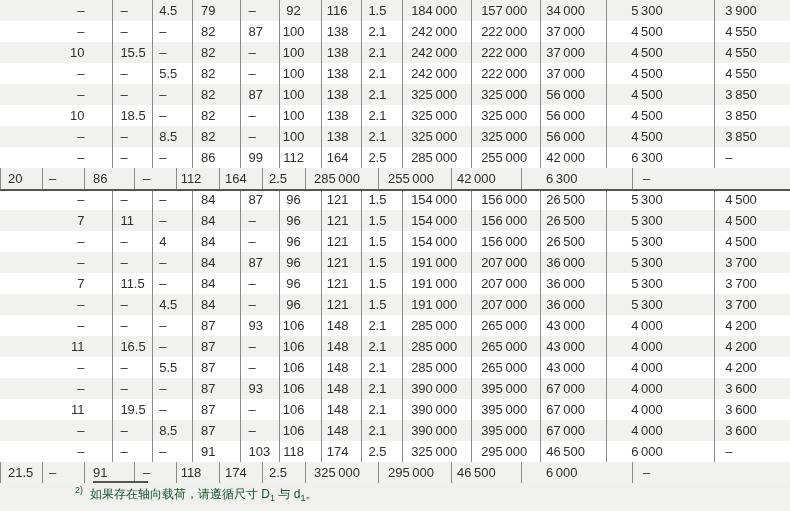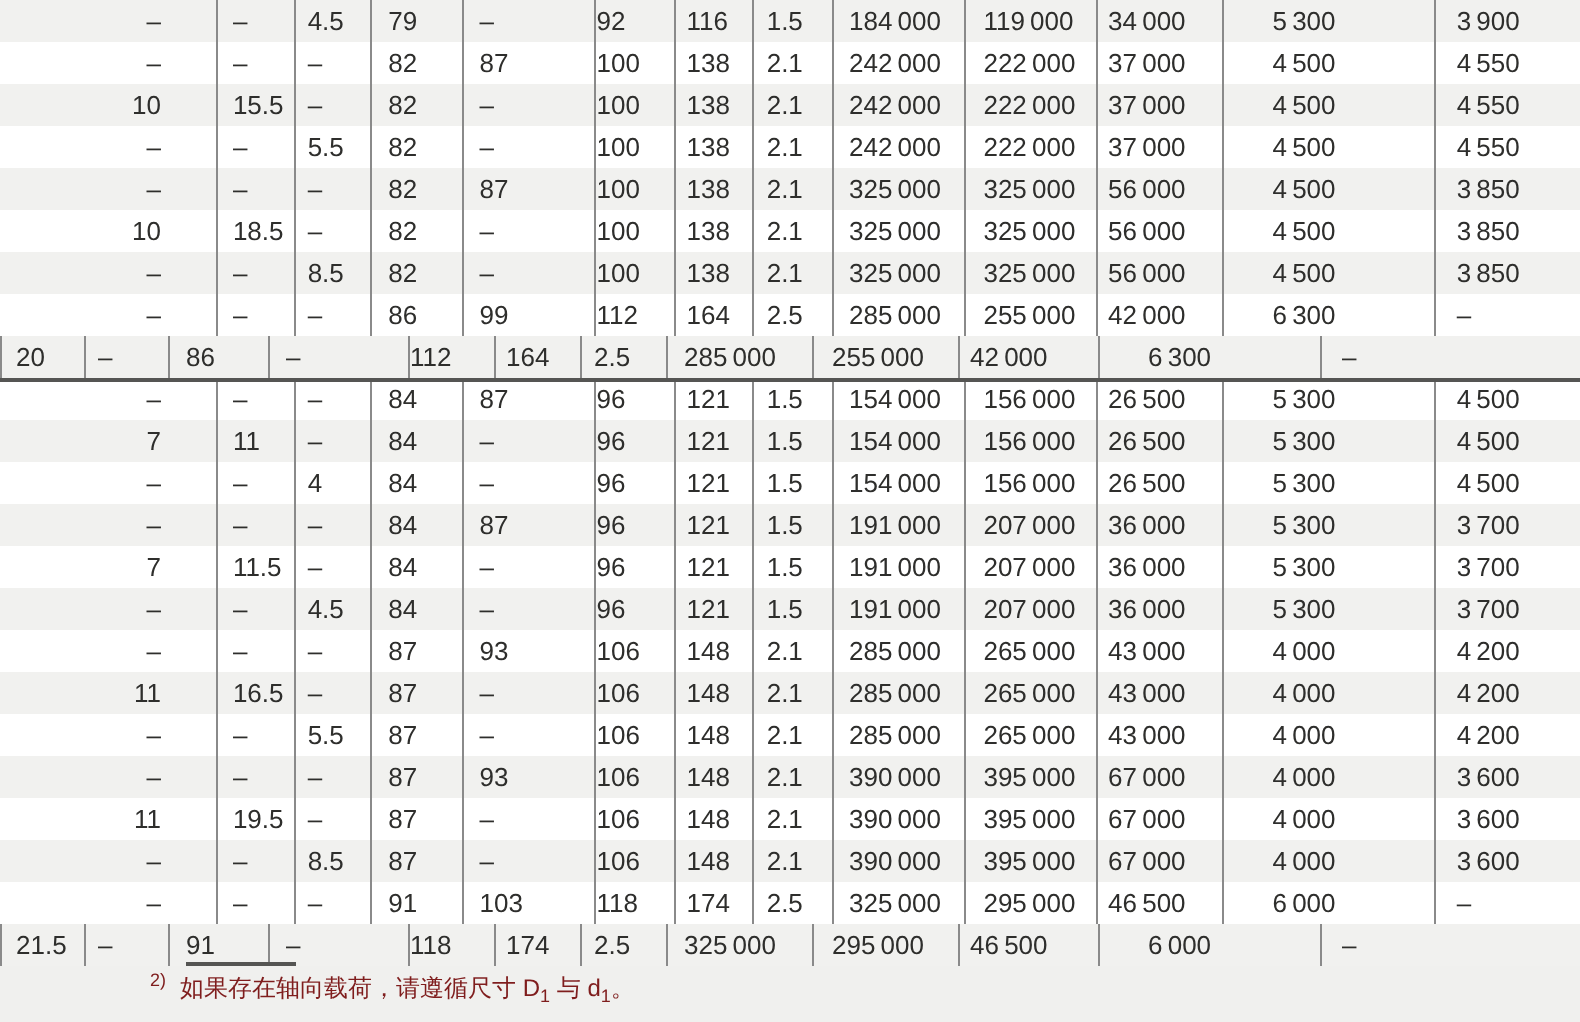--- a/index.html
+++ b/index.html
@@ -25,34 +25,34 @@
     box-sizing:border-box;
     border-left:1px solid #8a8a8a;
     white-space:nowrap;
     overflow:hidden;
   }
   .t-cell.c0{width:118px;border-left:none;text-align:right;padding-right:28px;}
   .t-cell.c1{width:42px;padding-left:7px;}
   .t-cell.c2{width:42px;padding-left:6px;}
   .t-cell.c3{width:50px;padding-left:8px;}
   .t-cell.c4{width:42px;padding-left:8px;}
-  .t-cell.c5{width:43px;text-align:left;padding-right:14px;margin-left:28px;}
+  .t-cell.c5{width:43px;text-align:center;padding-right:14px;}
   .t-cell.c6{width:43px;padding-left:5px;}
   .t-cell.c7{width:43px;padding-left:6px;}
   .t-cell.c8{width:73px;padding-left:8px;}
   .t-cell.c9{width:73px;padding-left:9px;}
   .t-cell.c10{width:70px;padding-left:5px;}
   .t-cell.c11{width:71px;padding-left:24px;}
   .t-cell.c12{width:80px;padding-left:10px;margin-left:40px;}
   .footnote{
     position:absolute;
     left:75px;
     top:486px;
     font-size:12px;
-    color:#7f1d1d;
+    color:#14532d;
   }
   .footnote-rule{
     position:absolute;
     left:93px;
     top:481px;
     width:55px;
     height:2px;
     background:#555553;
   }
   .footnote sup{
@@ -76,21 +76,21 @@
     <div class="t-row stripe">
       <div class="t-cell c0">–</div>
       <div class="t-cell c1">–</div>
       <div class="t-cell c2">4.5</div>
       <div class="t-cell c3">79</div>
       <div class="t-cell c4">–</div>
       <div class="t-cell c5">92</div>
       <div class="t-cell c6">116</div>
       <div class="t-cell c7">1.5</div>
       <div class="t-cell c8">184 000</div>
-      <div class="t-cell c9">119 000</div>
+      <div class="t-cell c9">157 000</div>
       <div class="t-cell c10">34 000</div>
       <div class="t-cell c11">5 300</div>
       <div class="t-cell c12">3 900</div>
     </div>
     <div class="t-row plain">
       <div class="t-cell c0">–</div>
       <div class="t-cell c1">–</div>
       <div class="t-cell c2">–</div>
       <div class="t-cell c3">82</div>
       <div class="t-cell c4">87</div>

